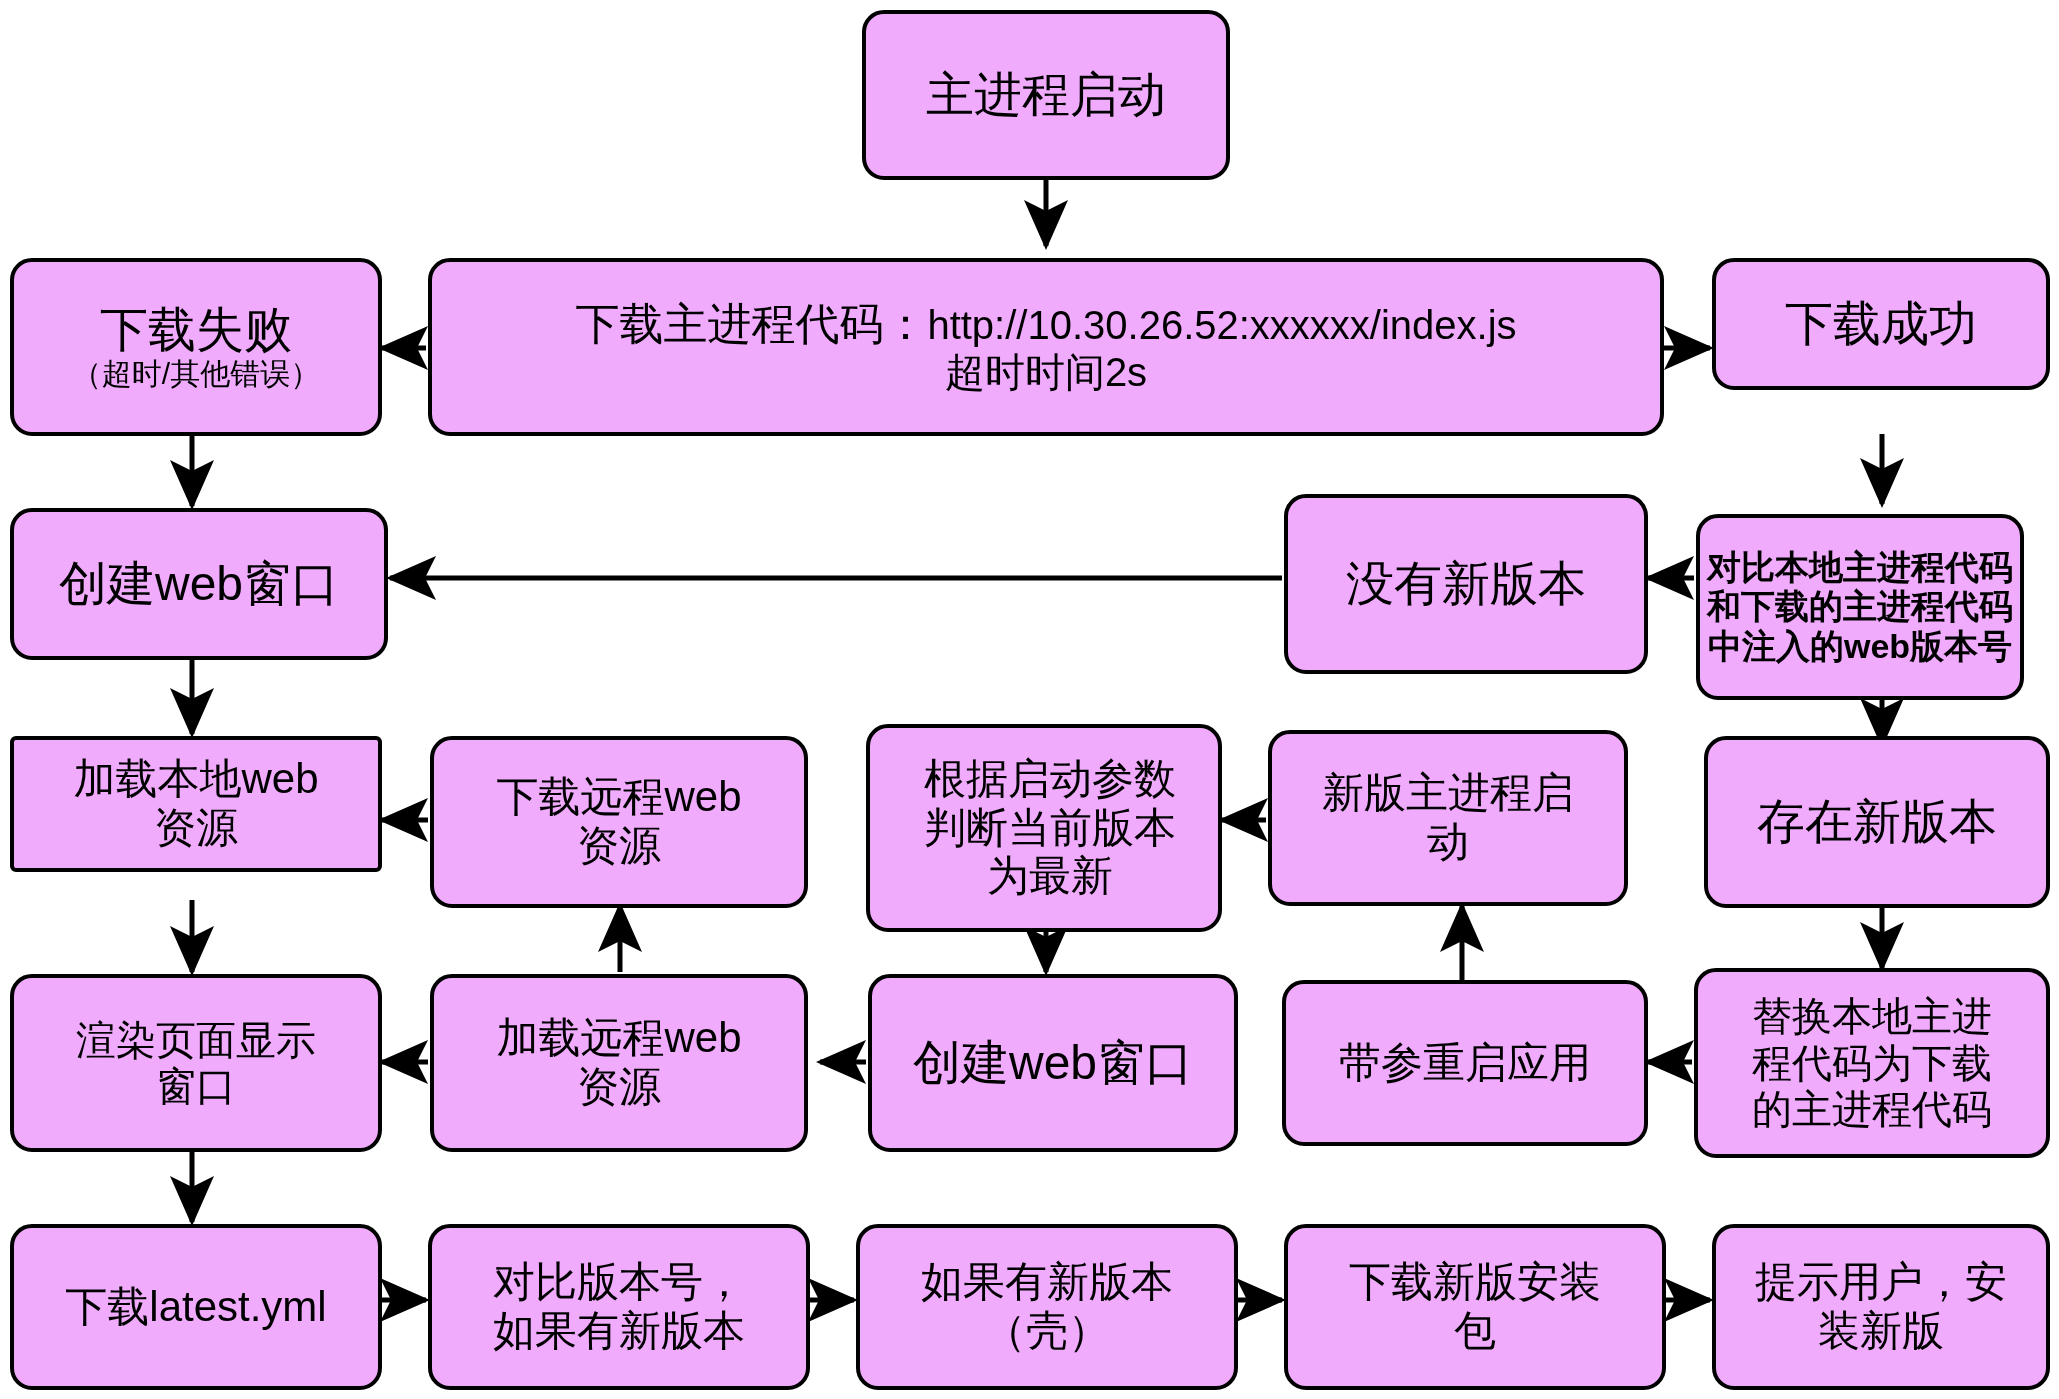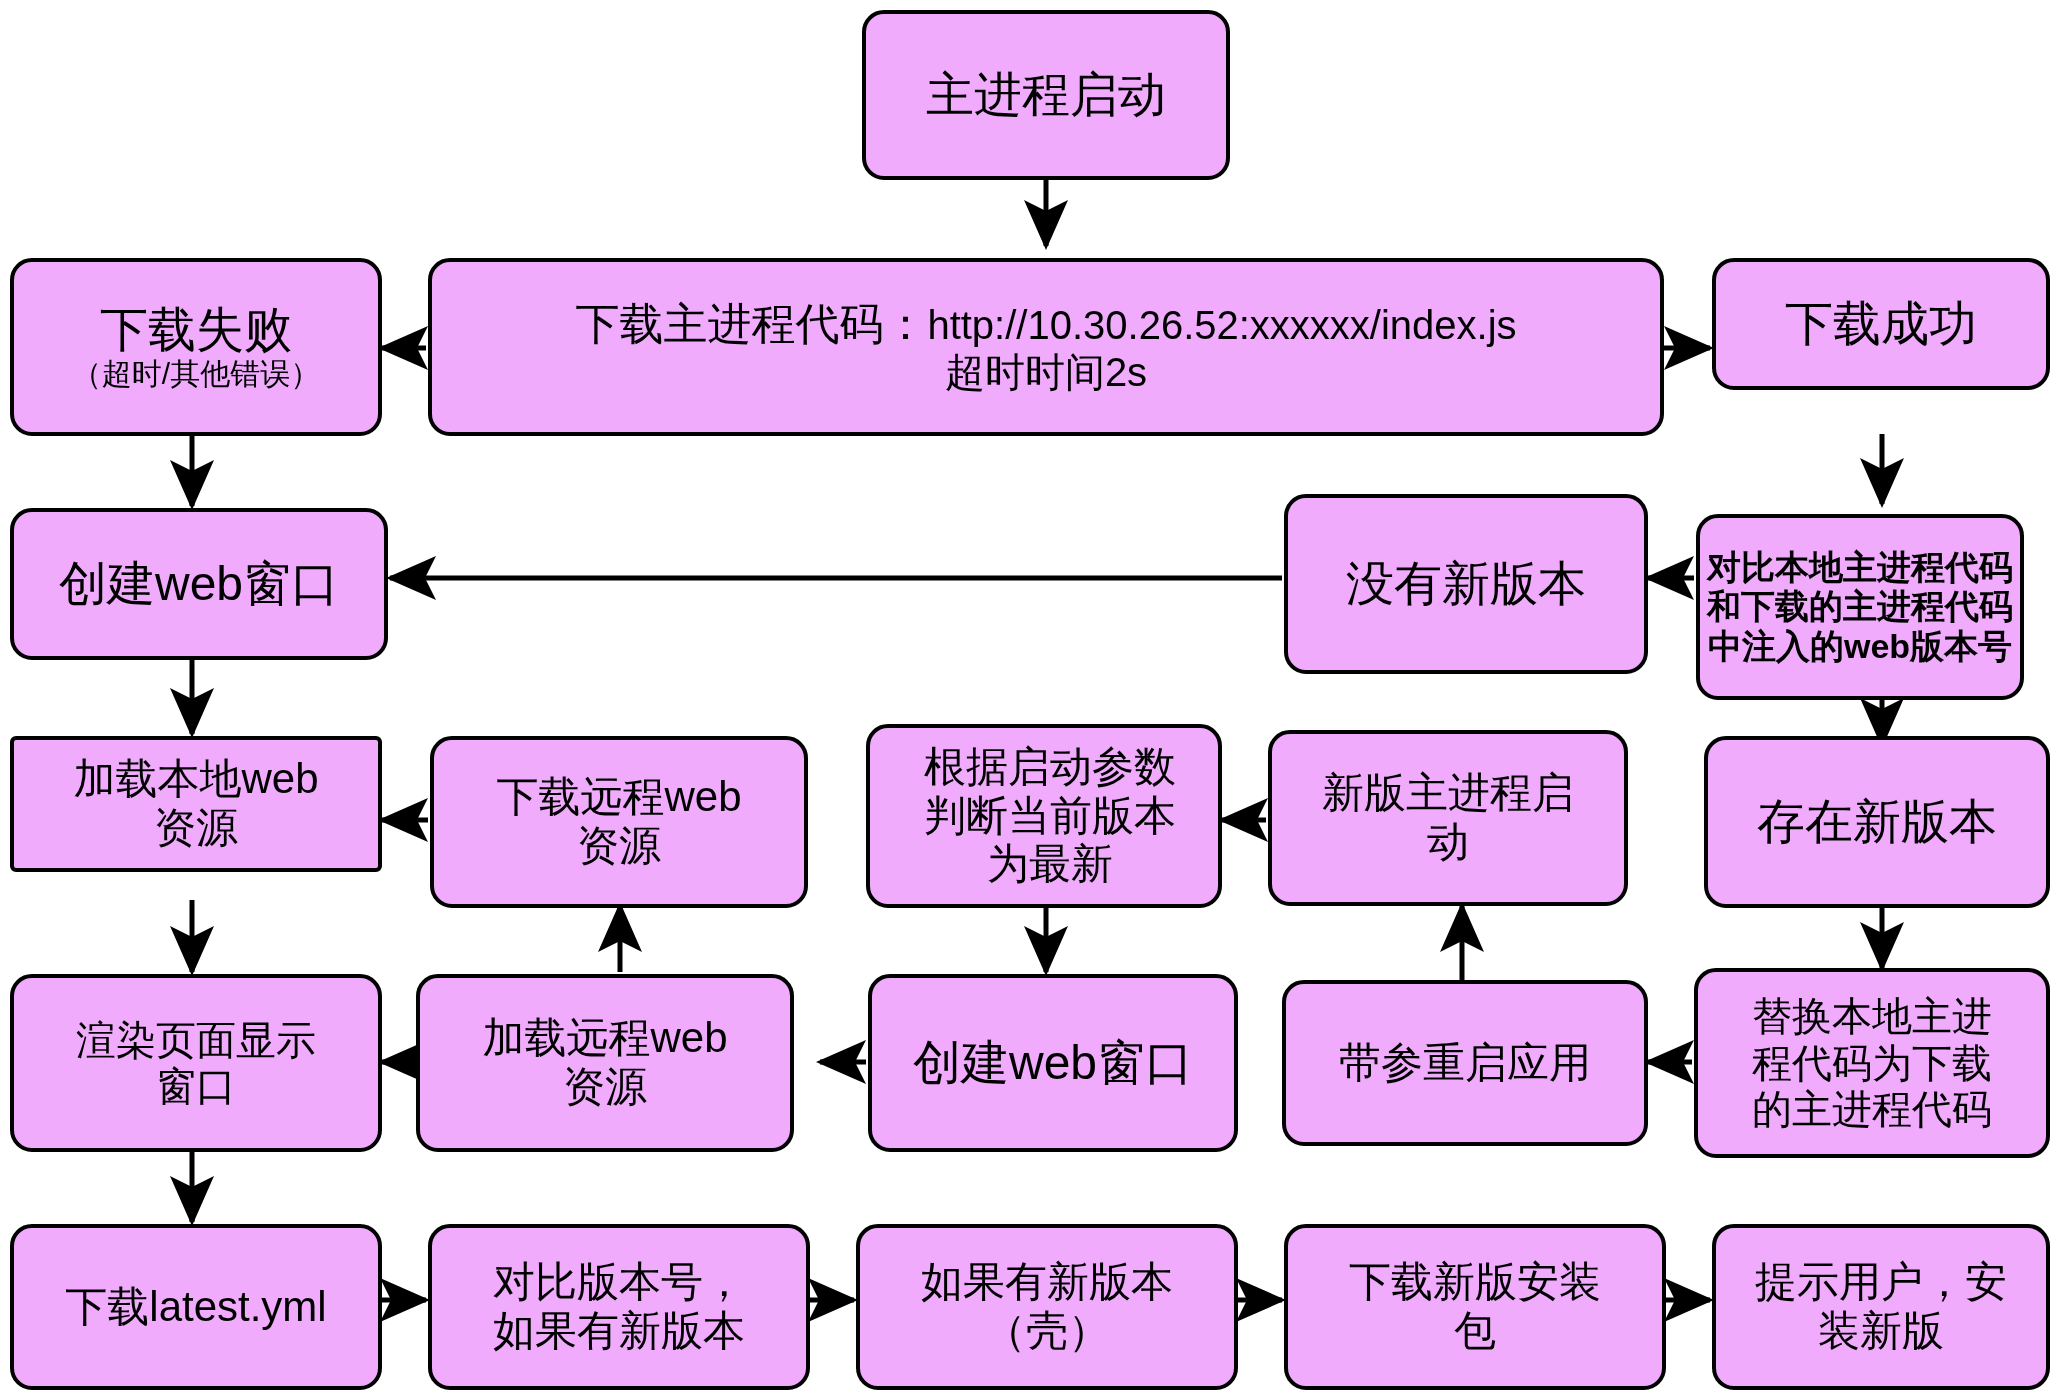--- a/index.html
+++ b/index.html
@@ -163,41 +163,41 @@
   <div class="node fs-42" style="left:10px; top:736px; width:372px; height:136px;border-radius:6px;">
     <span class="main">加载本地web
 资源</span>
   </div>
 
   <div class="node fs-42" style="left:430px; top:736px; width:378px; height:172px;">
     <span class="main">下载远程web
 资源</span>
   </div>
 
-  <div class="node fs-42" style="left:866px; top:724px; width:356px; height:184px;padding-left:18px;">
+  <div class="node fs-42" style="left:866px; top:724px; width:356px; height:208px;padding-left:18px;">
     <span class="main">根据启动参数
 判断当前版本
 为最新</span>
   </div>
 
   <div class="node fs-42" style="left:1268px; top:730px; width:360px; height:176px;">
     <span class="main">新版主进程启
 动</span>
   </div>
 
   <div class="node fs-44" style="left:1704px; top:736px; width:346px; height:172px;">
     <span class="main">存在新版本</span>
   </div>
 
   <div class="node fs-40" style="left:10px; top:974px; width:372px; height:178px;">
     <span class="main">渲染页面显示
 窗口</span>
   </div>
 
-  <div class="node fs-42" style="left:416px; top:974px; width:378px; height:178px;">
+  <div class="node fs-42" style="left:430px; top:974px; width:378px; height:178px;">
     <span class="main">加载远程web
 资源</span>
   </div>
 
   <div class="node fs-44" style="left:868px; top:974px; width:370px; height:178px;">
     <span class="main">创建web窗口</span>
   </div>
 
   <div class="node fs-42" style="left:1282px; top:980px; width:366px; height:166px;">
     <span class="main">带参重启应用</span>

